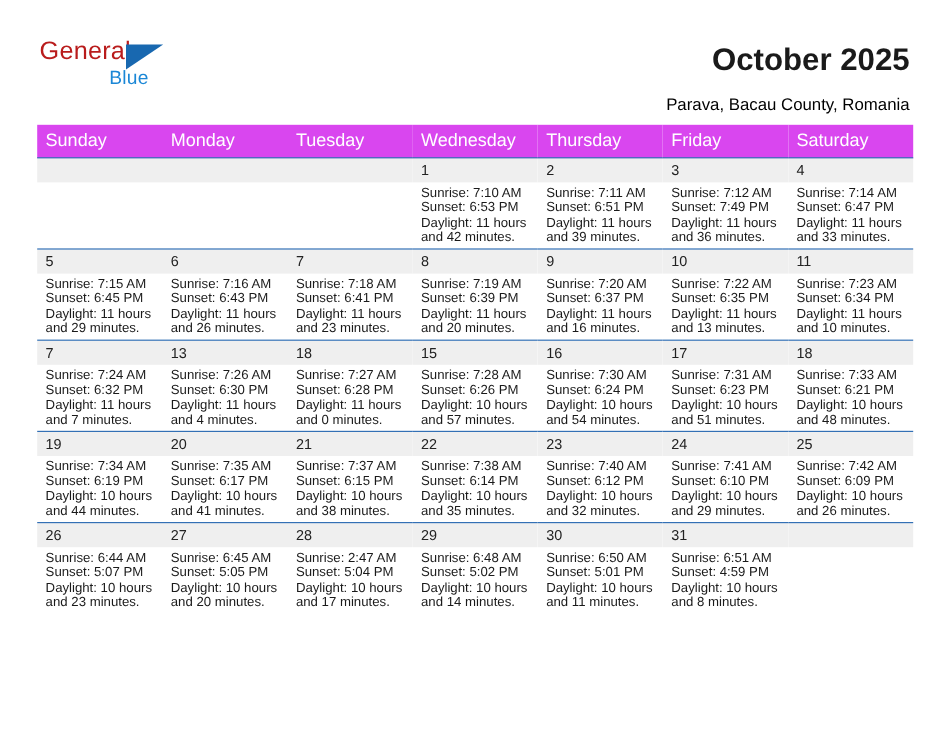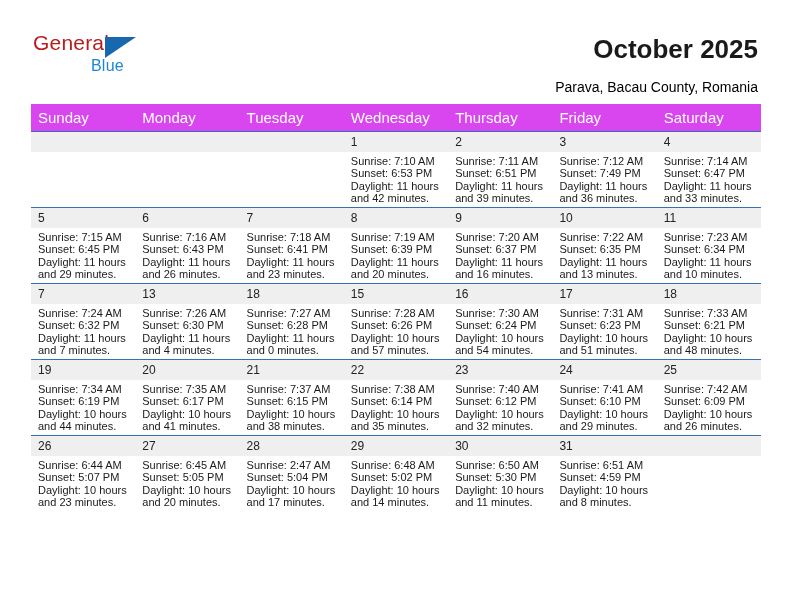--- a/index.html
+++ b/index.html
@@ -463,21 +463,21 @@
               <div>Sunrise: 6:48 AM</div>
               <div>Sunset: 5:02 PM</div>
               <div>Daylight: 10 hours</div>
               <div>and 14 minutes.</div>
             </div>
           </td>
           <td>
             <span class="daynum">30</span>
             <div class="cellbody">
               <div>Sunrise: 6:50 AM</div>
-              <div>Sunset: 5:30 PM</div>
+              <div>Sunset: 5:01 PM</div>
               <div>Daylight: 10 hours</div>
               <div>and 11 minutes.</div>
             </div>
           </td>
           <td>
             <span class="daynum">31</span>
             <div class="cellbody">
               <div>Sunrise: 6:51 AM</div>
               <div>Sunset: 4:59 PM</div>
               <div>Daylight: 10 hours</div>

